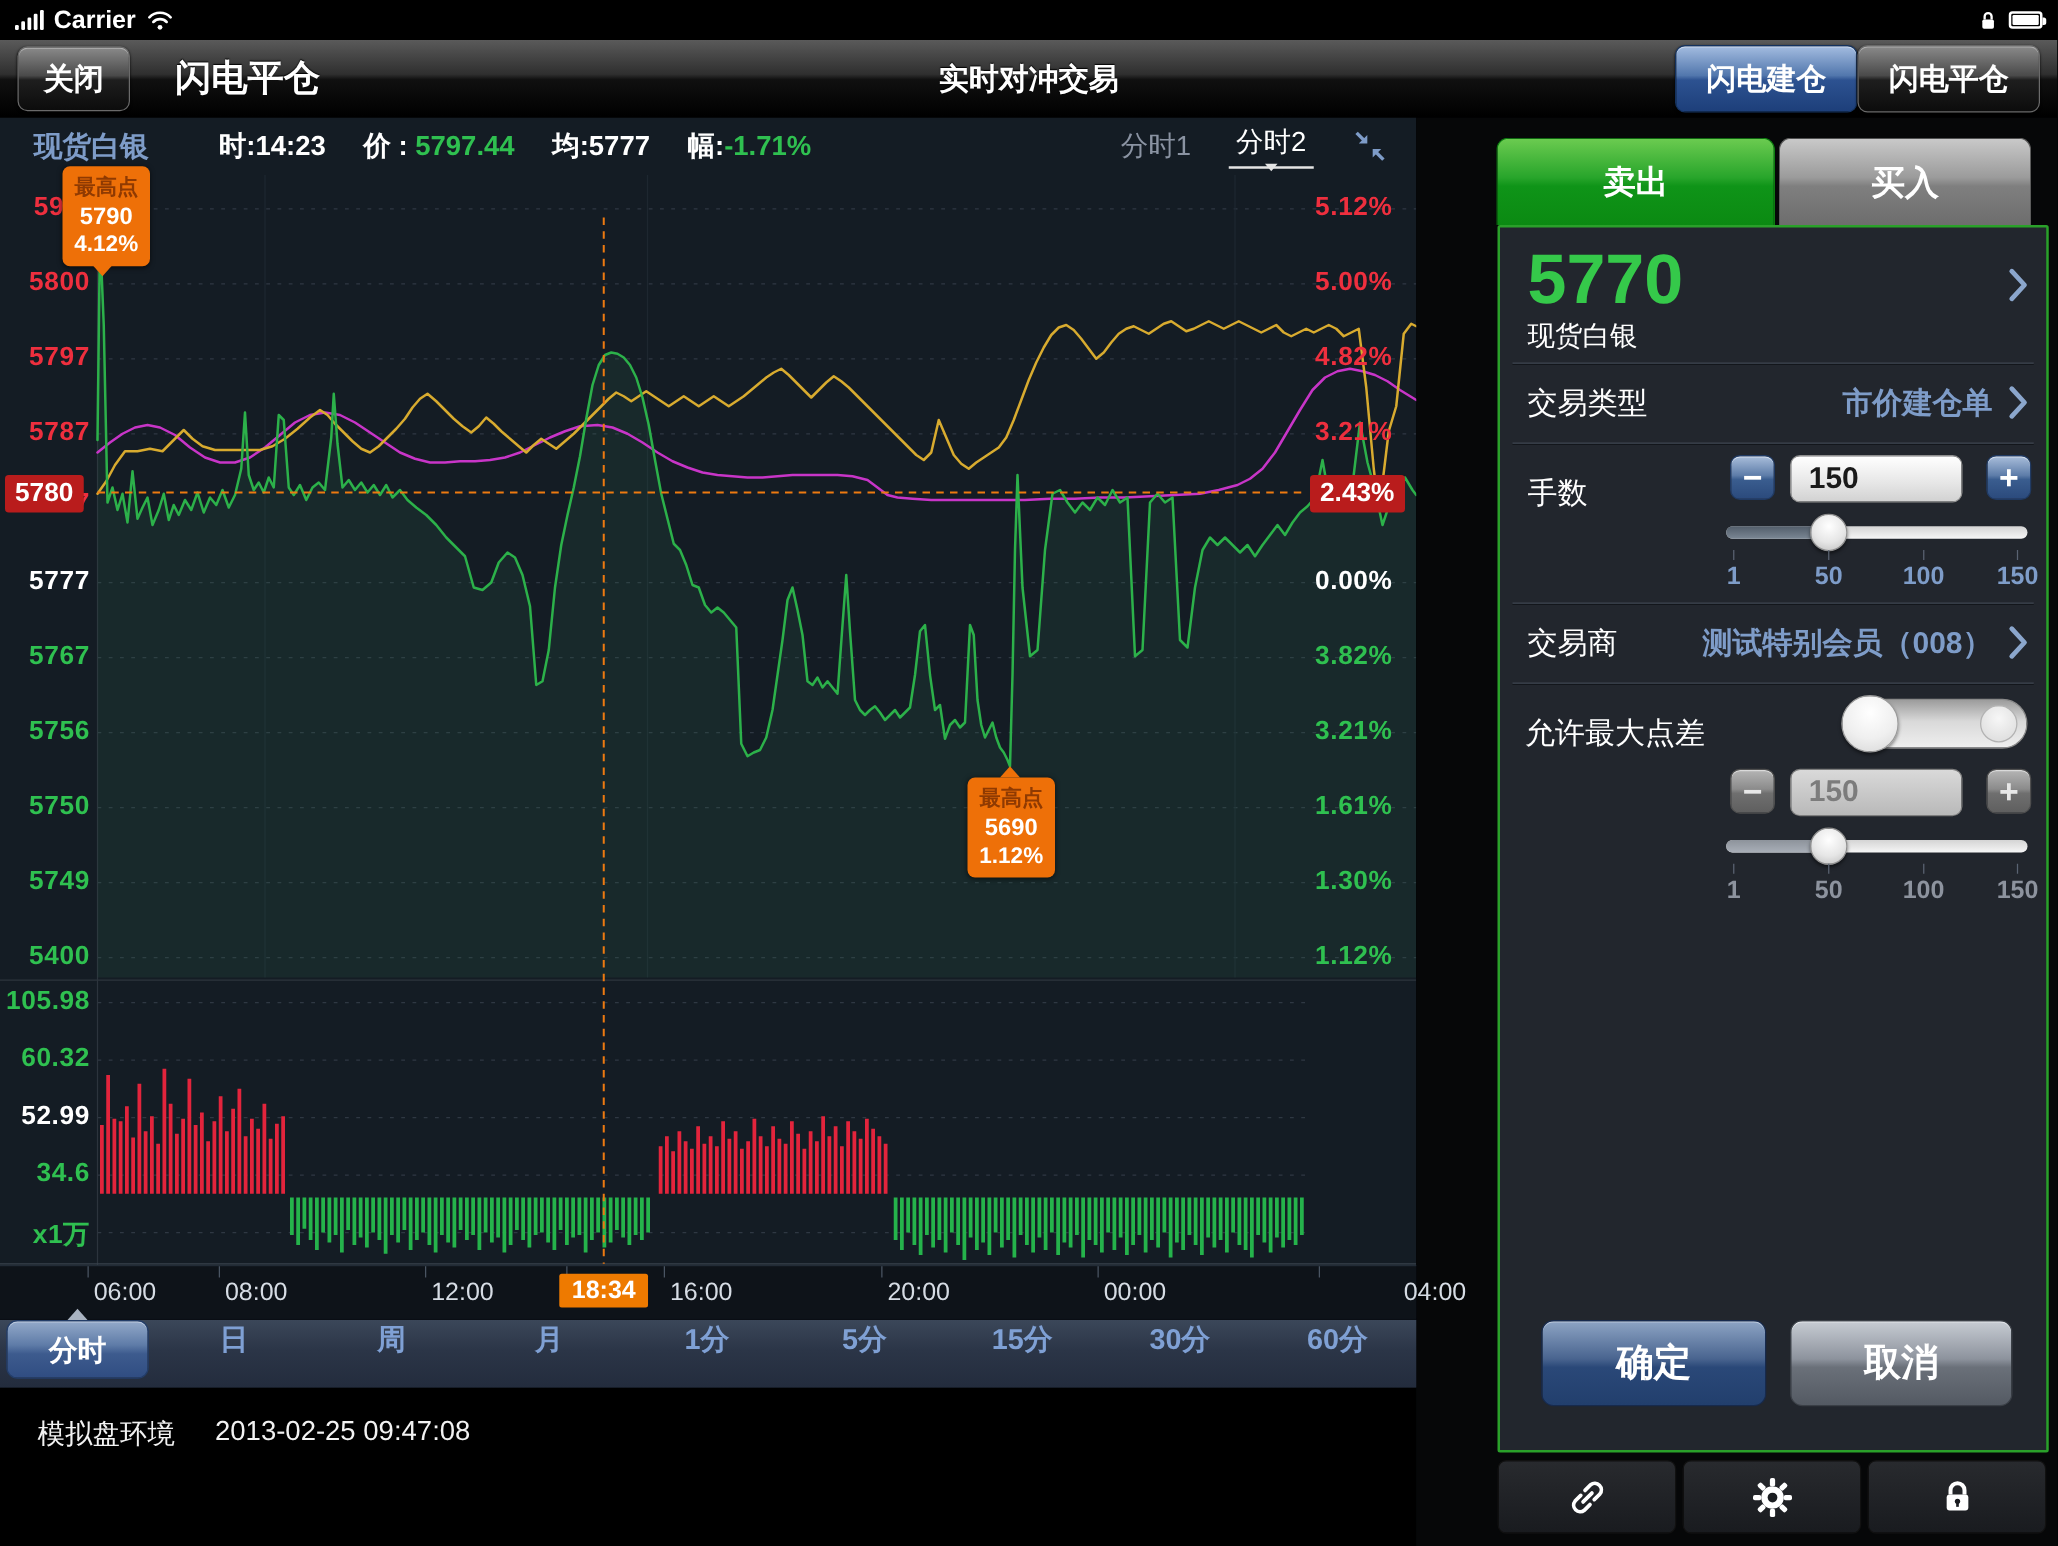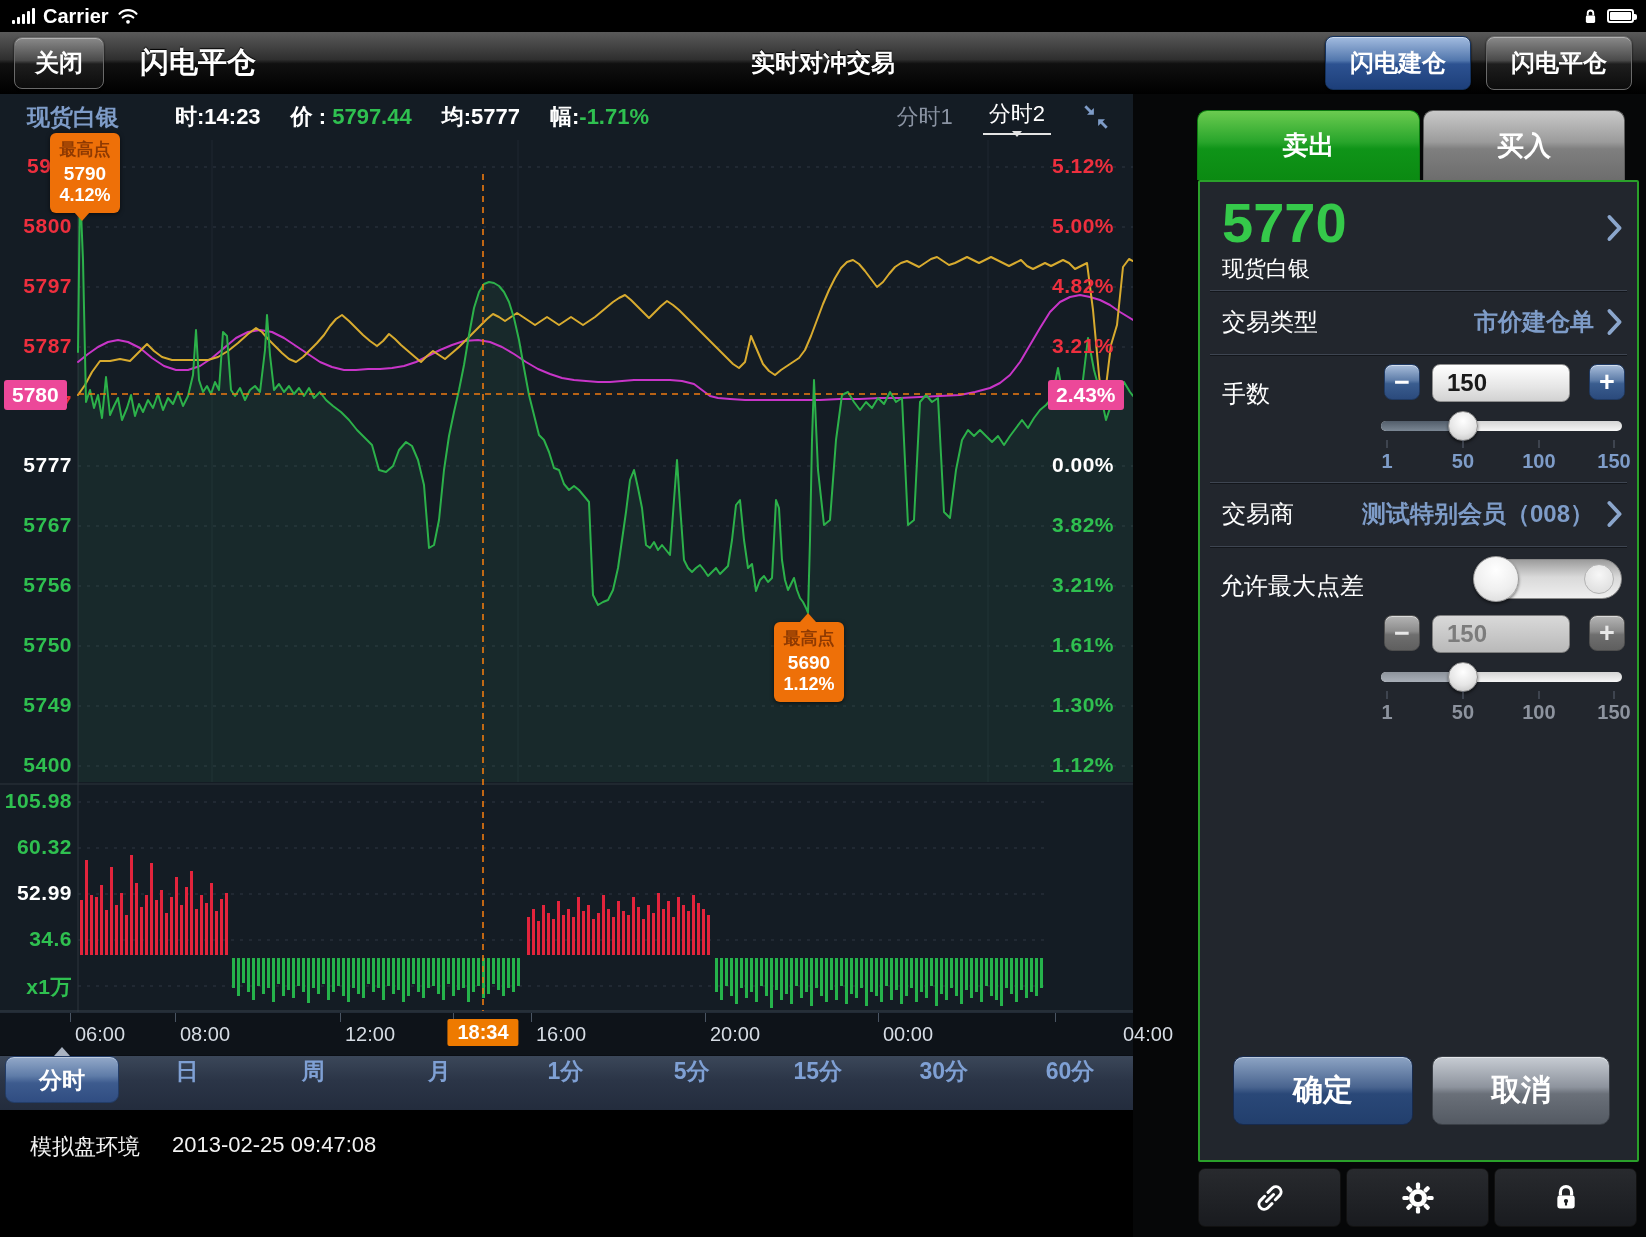--- a/index.html
+++ b/index.html
@@ -16,21 +16,21 @@
   .battery .bat-fill{position:absolute;inset:1px;background:#fff;border-radius:1px;}
   .battery .bat-nub{position:absolute;right:-5px;top:3px;width:3px;height:6px;background:#fff;border-radius:0 2px 2px 0;}
 
   
   .nav-bar{position:relative;height:62px;background:linear-gradient(180deg,#5a5a5a 0%,#2f2f2f 45%,#101010 52%,#000 100%);display:flex;align-items:center;padding:0 14px;border-bottom:1px solid #000;}
   .glossy-dark{background:linear-gradient(180deg,#8a8a8a 0%,#4a4a4a 45%,#1e1e1e 52%,#0c0c0c 100%);border:1px solid #6a6a6a;border-radius:8px;color:#fff;font-weight:bold;box-shadow:inset 0 1px 0 rgba(255,255,255,.35),0 1px 2px #000;}
   .glossy-blue{background:linear-gradient(180deg,#a3bce0 0%,#5277ad 45%,#2d5291 52%,#1d3f7a 100%);border:1px solid #14325e;border-radius:8px;color:#fff;font-weight:bold;box-shadow:inset 0 1px 0 rgba(255,255,255,.45),0 1px 2px #000;}
   .btn-close{font-size:24px;padding:9px 20px;}
   .brand{font-size:29px;font-weight:bold;color:#fff;margin-left:36px;text-shadow:0 -1px 1px #000;}
   .nav-title{position:absolute;left:50%;transform:translateX(-50%);font-size:24px;font-weight:bold;color:#fff;text-shadow:0 -1px 1px #000;}
-  .nav-right{margin-left:auto;display:flex;gap:15px;padding-left:36px;}
+  .nav-right{margin-left:auto;display:flex;padding-left:36px;}
   .btn-flash{font-size:24px;padding:10px 24px;}
 
   
   .content{display:flex;height:1143px;}
   .chart-col{width:1133px;background:#141c24;display:flex;flex-direction:column;}
   .trade-col{width:513px;background:#060708;display:flex;flex-direction:column;padding-top:16px;}
 
   
   .chart-header{height:46px;display:flex;align-items:center;padding-left:27px;position:relative;z-index:2;}
   .symbol{color:#7e9cc8;font-size:23px;font-weight:bold;}
@@ -41,21 +41,21 @@
   .mini-tab2::after{content:"";position:absolute;left:50%;bottom:-9px;transform:translateX(-50%);border:5px solid transparent;border-top:6px solid #e4e4e4;}
 
   
   .chart-plot{position:relative;height:872px;overflow:visible;}
   #chartSvg{position:absolute;left:0;top:0;}
   .axis-label{position:absolute;font-size:21px;font-weight:bold;z-index:2;letter-spacing:.5px;}
   .axis-label.left{left:0;width:72px;text-align:right;}
   .axis-label.left.al-left{text-align:left;padding-left:27px;}
   .axis-label.right{left:1052px;}
   .c-red{color:#ee2f3e;} .c-green{color:#2fc050;} .c-white{color:#fff;}
-  .axis-badge{position:absolute;background:#ec4899;color:#fff;font-size:21px;font-weight:bold;padding:3px 8px;border-radius:3px;z-index:3;}
+  .axis-badge{position:absolute;background:#b91c1c;color:#fff;font-size:21px;font-weight:bold;padding:3px 8px;border-radius:3px;z-index:3;}
   .axis-badge.left{left:4px;}
   .axis-badge.right{left:1048px;}
   .callout{position:absolute;width:70px;background:#ee7008;border-radius:6px;color:#fff;text-align:center;z-index:4;padding:5px 2px 7px;box-shadow:0 1px 4px rgba(0,0,0,.6);}
   .callout .co-t{color:#8f3a02;font-size:17px;font-weight:bold;}
   .callout .co-v{font-size:19px;font-weight:bold;margin-top:2px;}
   .callout .co-p{font-size:18px;font-weight:bold;}
   .callout i{position:absolute;width:0;height:0;border-left:8px solid transparent;border-right:8px solid transparent;}
   .callout.bottom i{bottom:-8px;border-top:9px solid #ee7008;}
   .callout.top i{top:-9px;border-bottom:9px solid #ee7008;}
 

